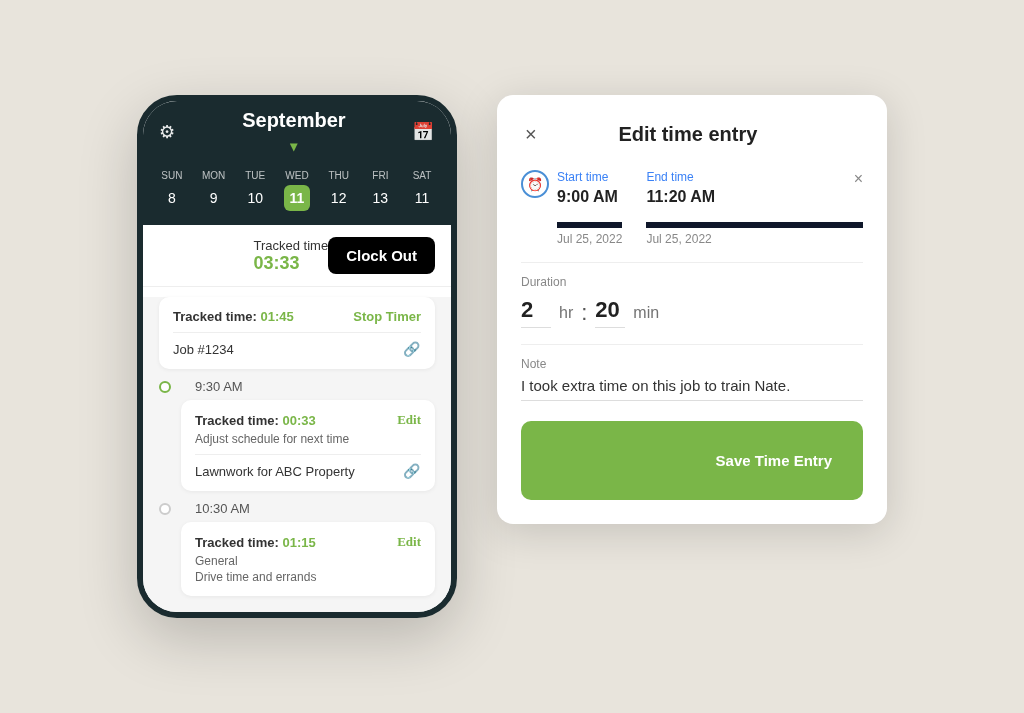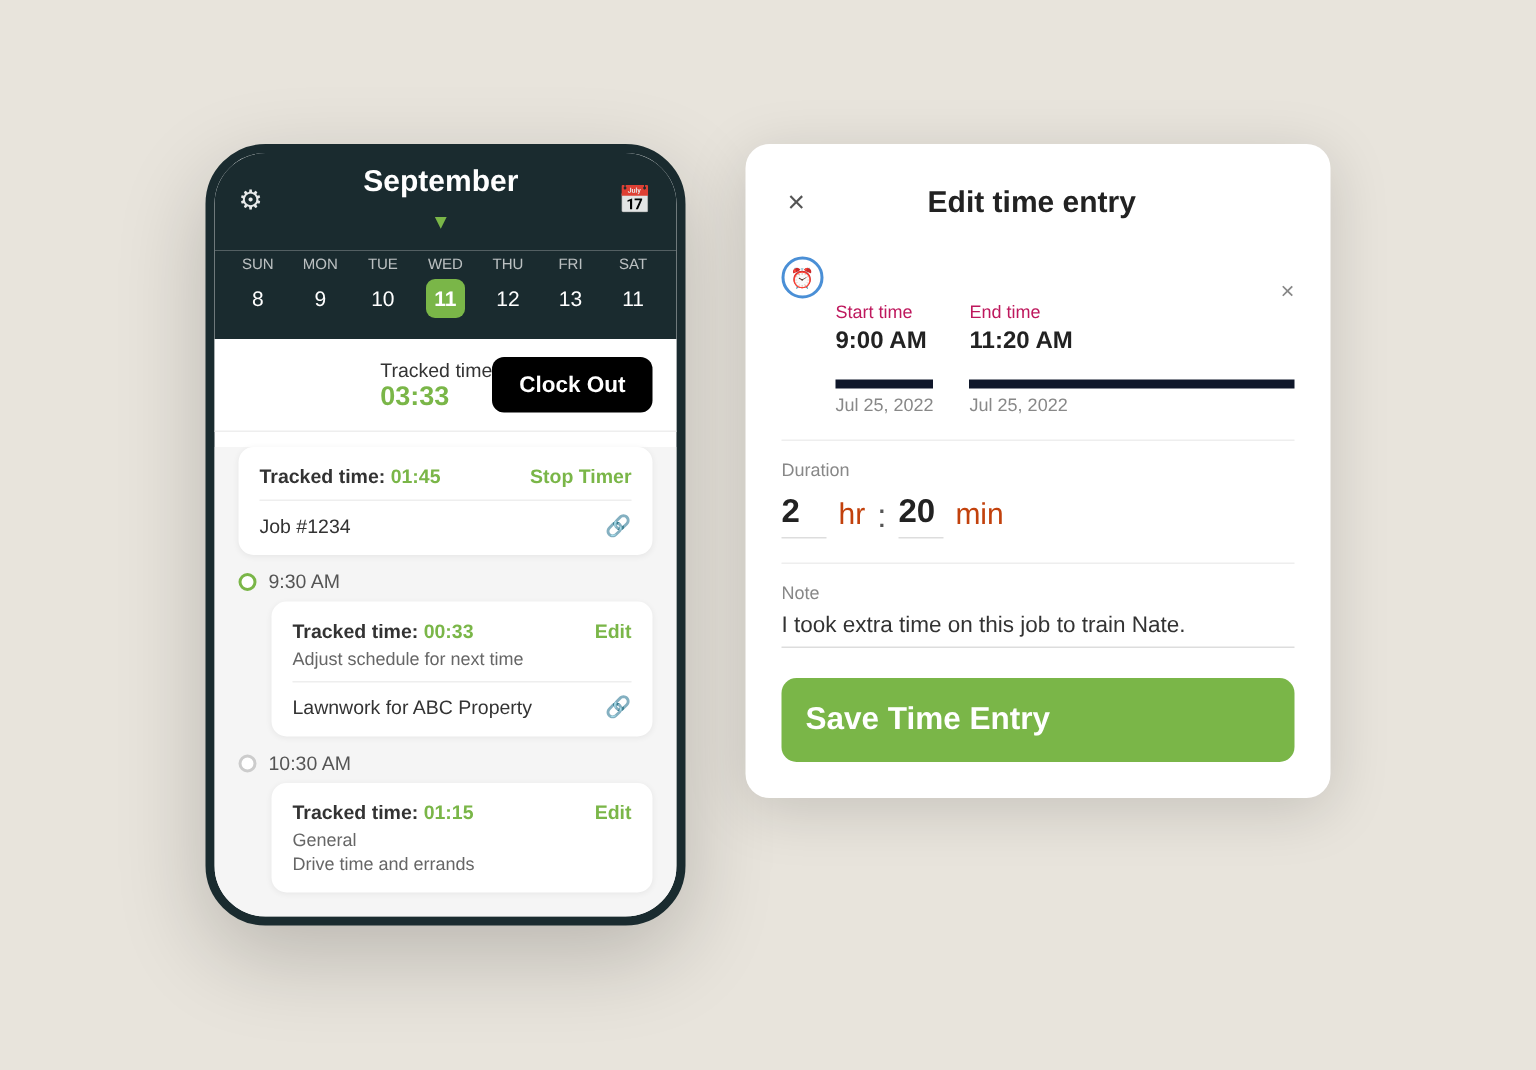--- a/index.html
+++ b/index.html
@@ -191,20 +191,21 @@
       cursor: pointer;
     }
 
     .edit-btn {
       color: #7ab648;
       font-size: 13px;
       font-weight: 700;
       background: none;
       border: none;
       cursor: pointer;
+      font-family: Liberation Serif, serif;
     }
 
     .entry-desc {
       font-size: 12px;
       color: #666;
       margin-top: 2px;
     }
 
     .entry-job {
       display: flex;
@@ -218,21 +219,21 @@
     }
 
     .link-icon {
       font-size: 14px;
       color: #7ab648;
     }
 
     .timeline-time {
       display: flex;
       align-items: center;
-      gap: 8px;
+      gap: 24px;
       padding: 10px 0 6px;
       font-size: 13px;
       color: #555;
     }
 
     .timeline-dot {
       width: 12px;
       height: 12px;
       border-radius: 50%;
       border: 2px solid #7ab648;
@@ -297,23 +298,22 @@
     }
 
     .time-field-header {
       display: flex;
       align-items: center;
       justify-content: space-between;
     }
 
     .time-label {
       font-size: 12px;
-      color: #be185d;
+      color: #3b82f6;
       margin-bottom: 4px;
-      margin-top: 30px;
     }
 
     .time-value {
       font-size: 16px;
       font-weight: 600;
       color: #222;
       border-bottom: 6px solid #0f172a;
       padding-bottom: 16px;
     }
 
@@ -377,22 +377,22 @@
     .duration-num {
       font-size: 22px;
       font-weight: 600;
       color: #222;
       border-bottom: 1px solid #ddd;
       padding-bottom: 4px;
       min-width: 30px;
     }
 
     .duration-unit {
-      font-size: 20px;
-      color: #c2410c;
+      font-size: 16px;
+      color: #737373;
     }
 
     .duration-sep {
       font-size: 22px;
       color: #555;
       font-weight: 400;
     }
 
     .note-section {
       margin-bottom: 20px;
@@ -409,26 +409,26 @@
       color: #333;
       border-bottom: 1px solid #ddd;
       padding-bottom: 6px;
     }
 
     .save-btn {
       background: #7ab648;
       color: #fff;
       border: none;
       border-radius: 10px;
-      padding: 16px;
-      font-size: 21px;
+      padding: 31px;
+      font-size: 15px;
       font-weight: 700;
       width: 100%;
       cursor: pointer;
-      text-align: left;
+      text-align: right;
     }
 
   </style>
 </head>
 <body>
 
 <div class="scene">
 
   <div class="phone">
 

